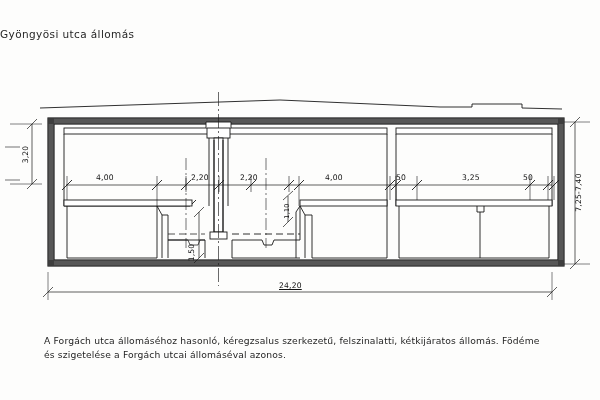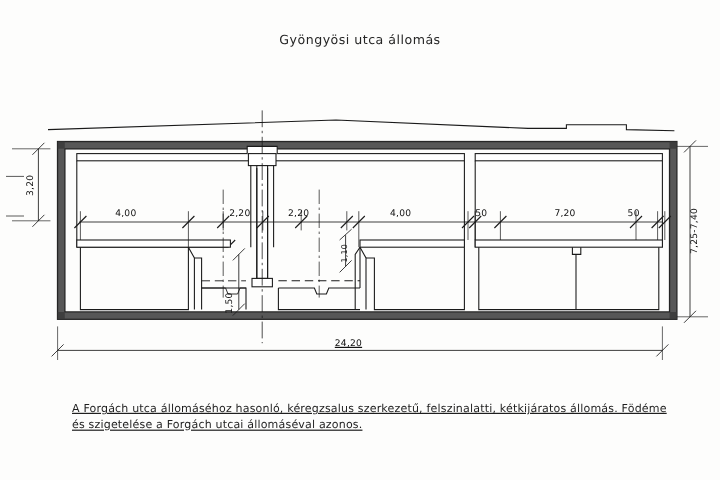--- a/index.html
+++ b/index.html
@@ -18,37 +18,35 @@
   #sheet {
     position: absolute;
     left: 0; top: 0;
     width: 600px; height: 400px;
     background: #fdfdfc;
   }
   .title {
     position: absolute;
     left: 0; top: 28px;
     width: 600px;
-    text-align: center;
     font-size: 10.5px;
     letter-spacing: 0.4px;
     color: #262626;
     font-family: "DejaVu Sans", sans-serif;
   }
   .caption {
     position: absolute;
-    left: 60px;
+    left: 44px;
     top: 334px;
     width: 500px;
     font-size: 9.2px;
     line-height: 14px;
     color: #1f1f1f;
     letter-spacing: 0.15px;
     font-family: "DejaVu Sans", sans-serif;
-    text-decoration: underline;
   }
   #drawing {
     position: absolute;
     left: 0; top: 0;
     width: 600px; height: 400px;
   }
   .dimtext {
     position: absolute;
     font-size: 7.6px;
     color: #111;
@@ -240,21 +238,21 @@
   <div class="dimtext" style="left: 96px; top: 173px;">4,00</div>
 
   <div class="dimtext" style="left: 191px; top: 173px;">2,20</div>
 
   <div class="dimtext" style="left: 240px; top: 173px;">2,20</div>
 
   <div class="dimtext" style="left: 325px; top: 173px;">4,00</div>
 
   <div class="dimtext" style="left: 396px; top: 173px;">50</div>
 
-  <div class="dimtext" style="left: 462px; top: 173px;">7,20</div>
+  <div class="dimtext" style="left: 462px; top: 173px;">3,25</div>
 
   <div class="dimtext" style="left: 523px; top: 173px;">50</div>
 
   <div class="dimtext vert" style="left: 176px; top: 248px; width: 30px; text-align:center;">1,50</div>
 
   <div class="dimtext vert" style="left: 274px; top: 207px; width: 26px; text-align:center; font-size:6.6px;">1,10</div>
 
   <div class="dimtext" style="left: 279px; top: 281px; text-decoration: underline;">24,20</div>
 
   <div class="caption">

